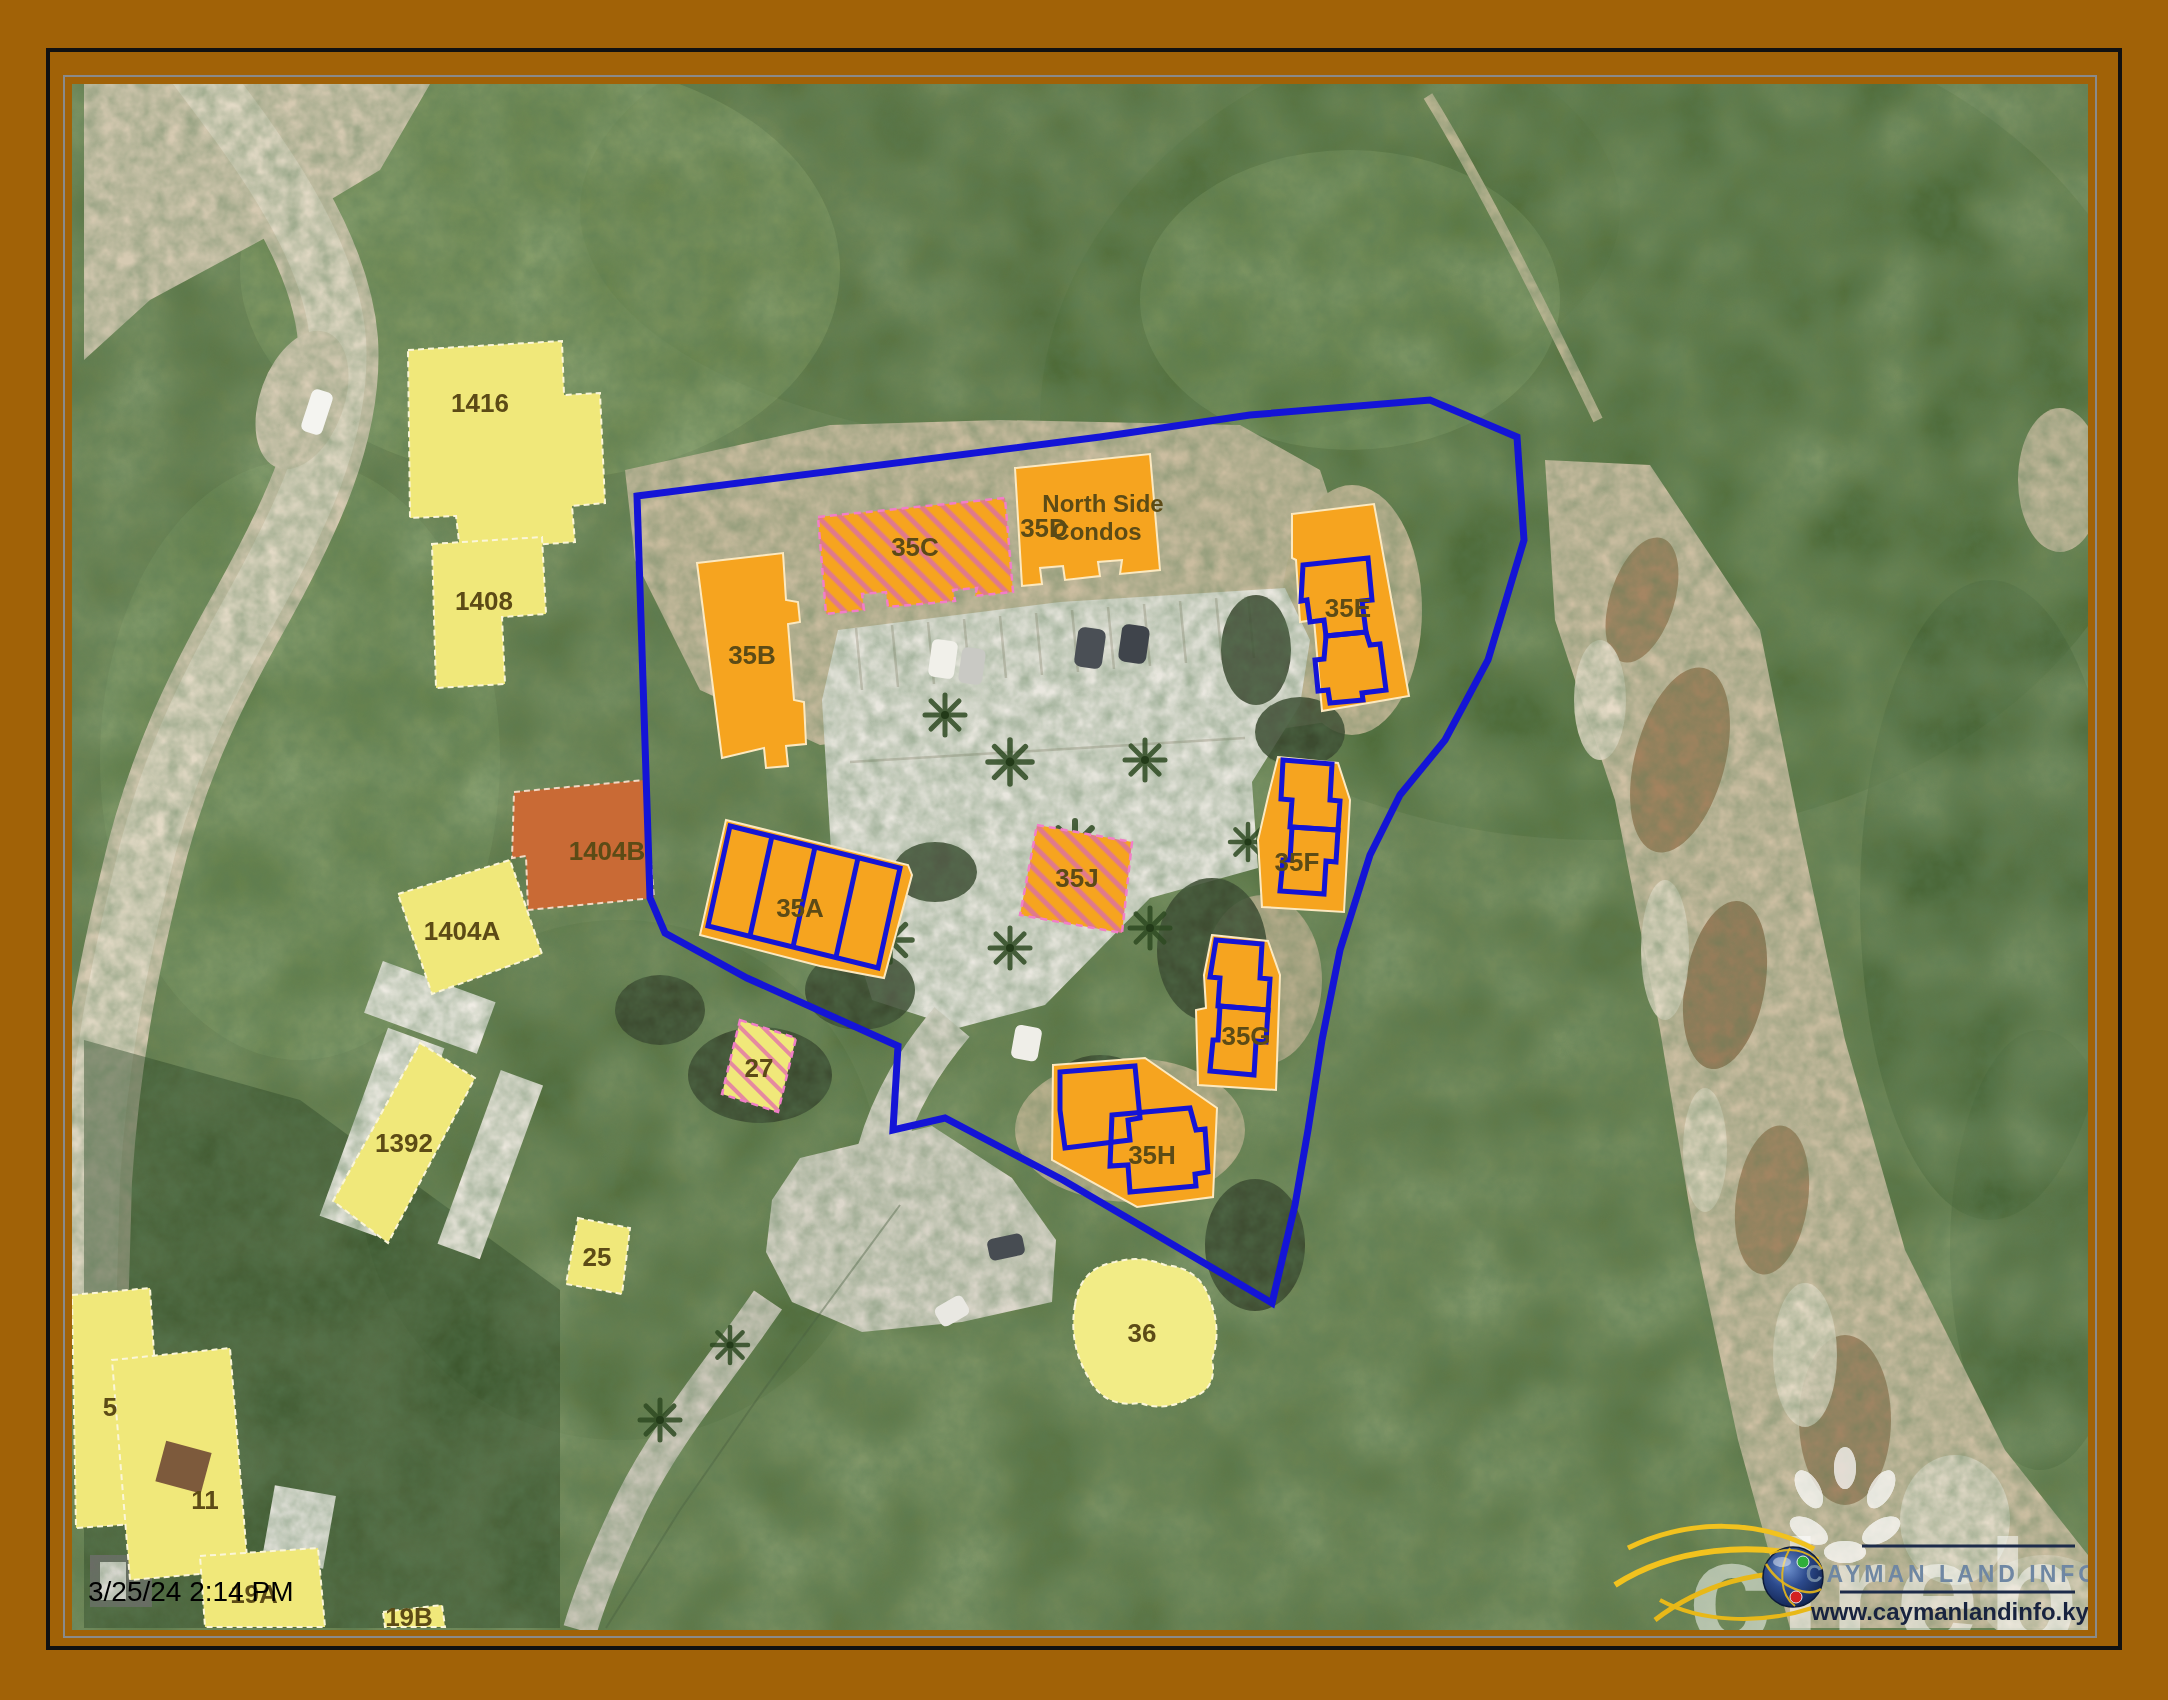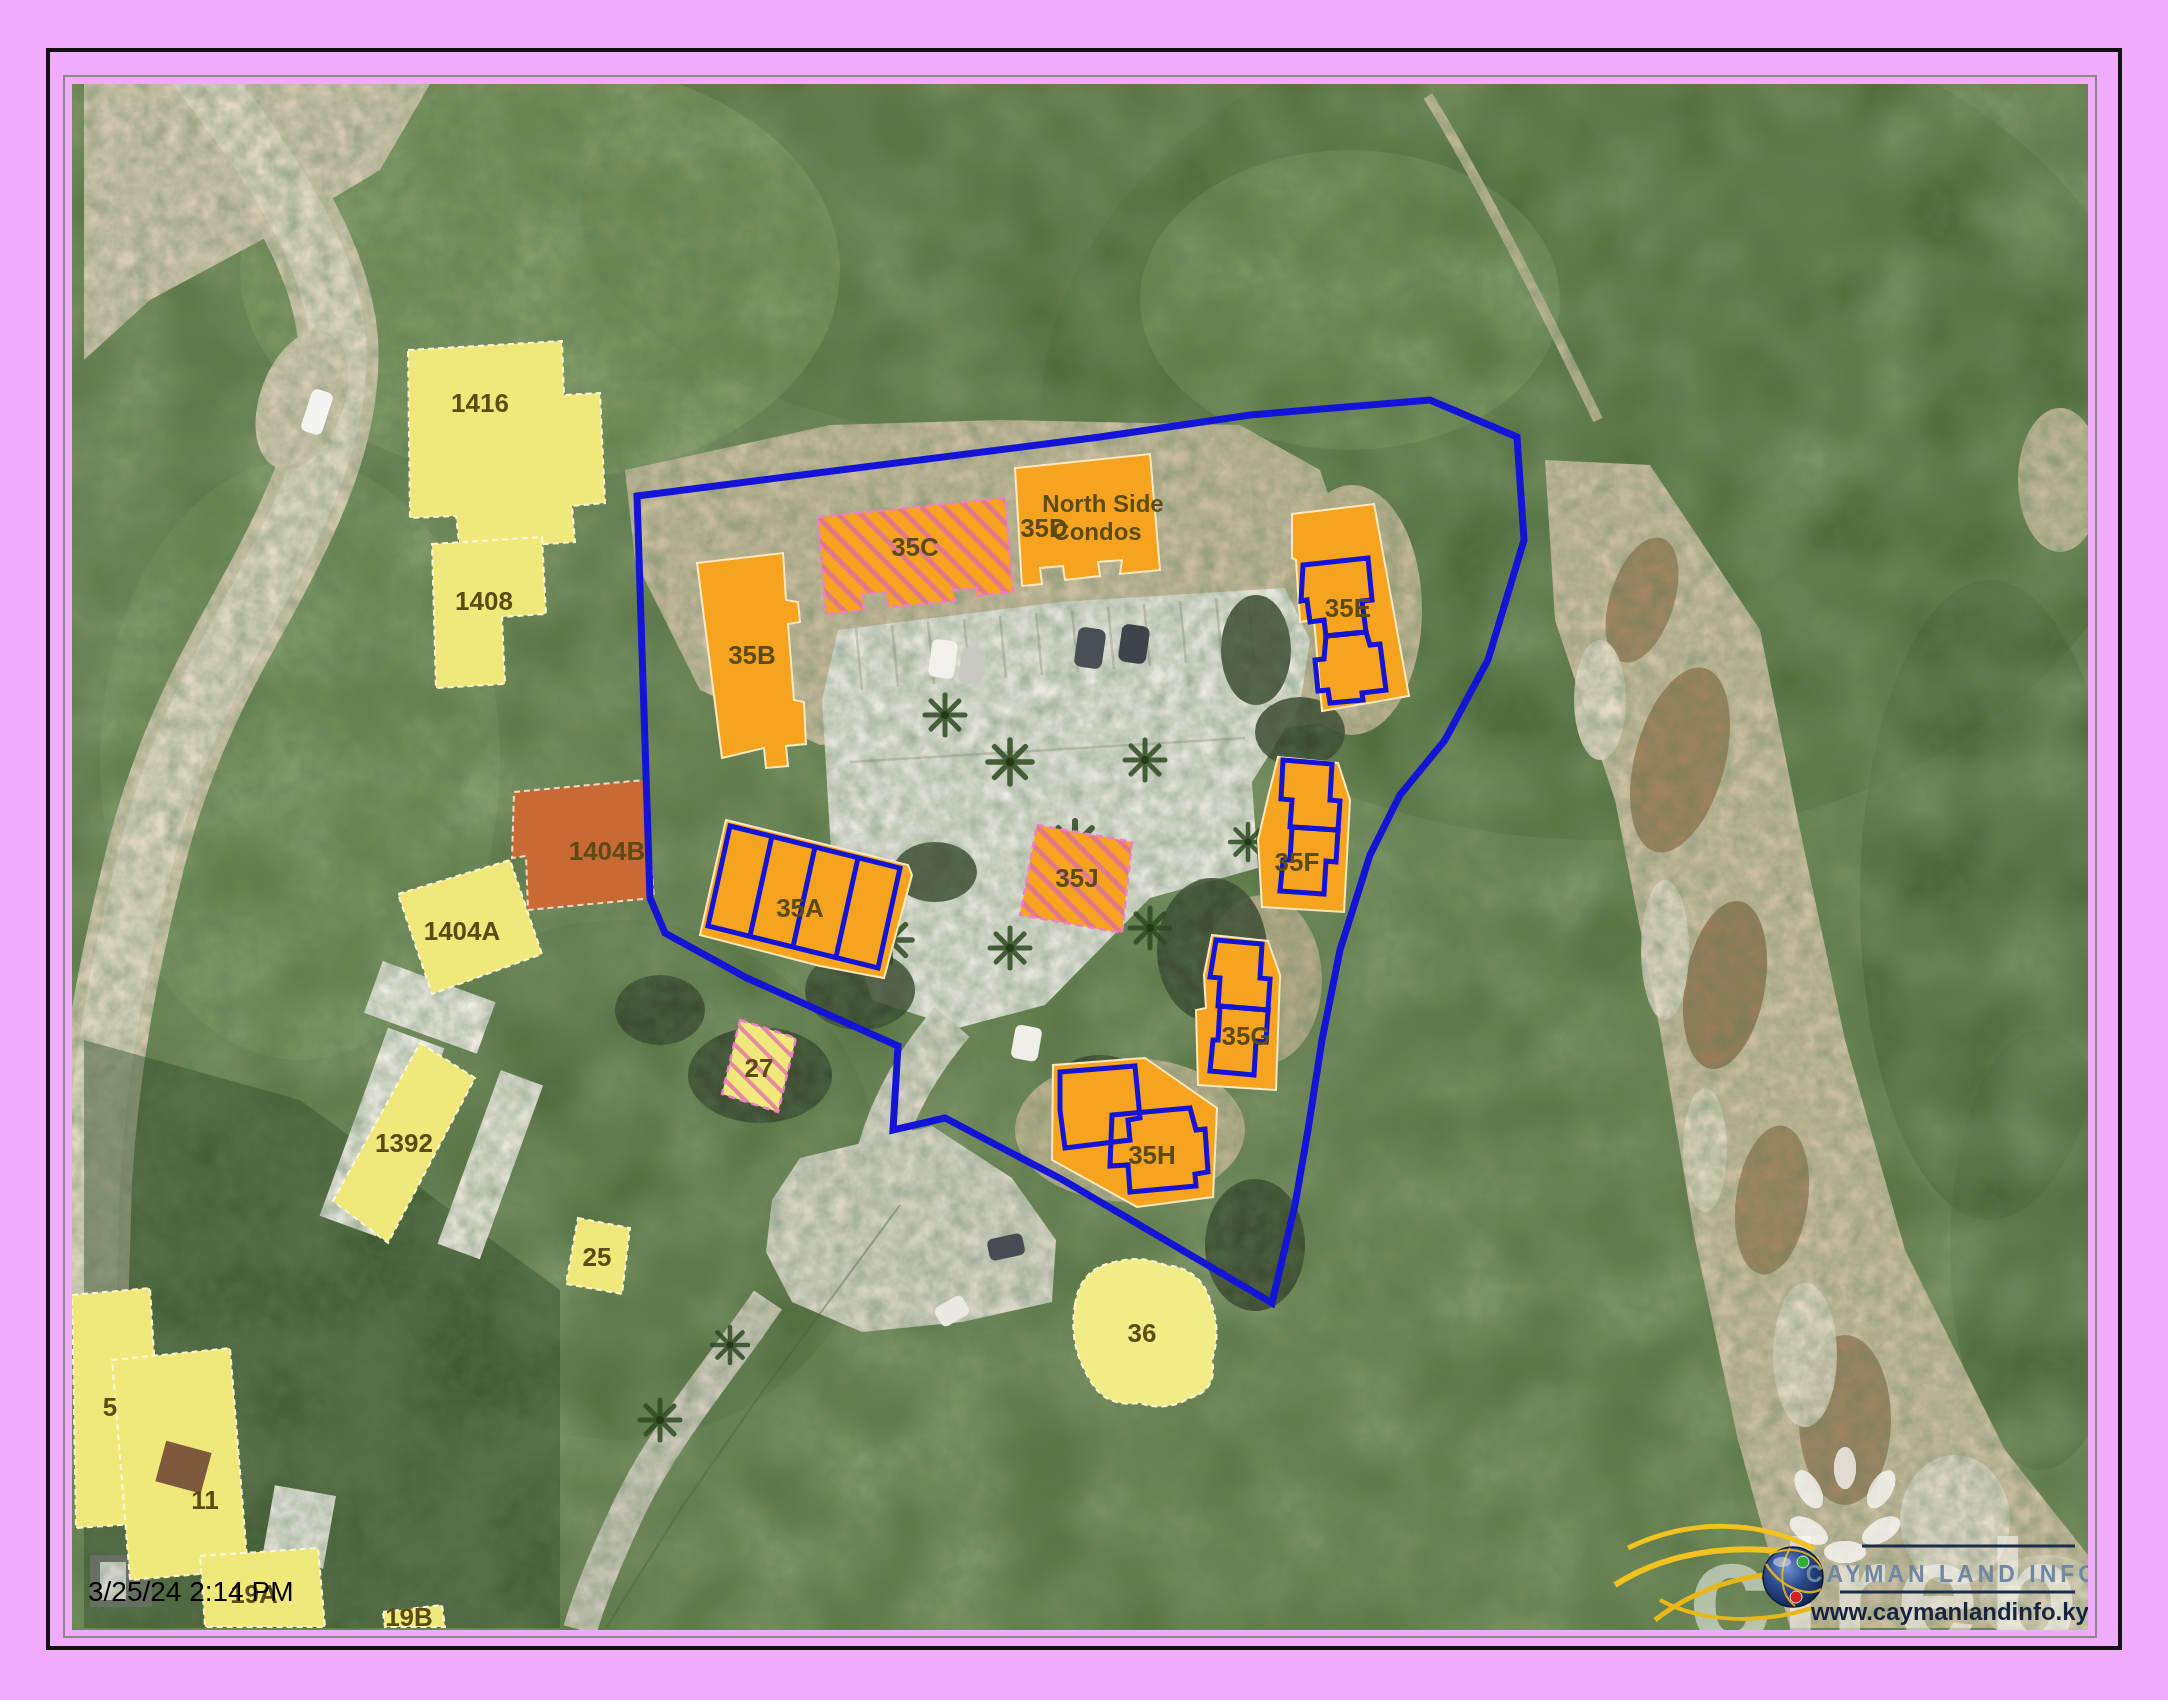--- a/index.html
+++ b/index.html
@@ -1,16 +1,16 @@
 <!DOCTYPE html>
 <html><head>
 <meta charset="utf-8">
 <style>
   html,body{margin:0;padding:0;background:#ffffff;}
-  .page{position:relative;width:2168px;height:1700px;background:#f0abfc;overflow:hidden;
+  .page{position:relative;width:2168px;height:1700px;background:#a16207;overflow:hidden;
         font-family:"Liberation Sans", sans-serif;}
   svg{position:absolute;left:0;top:0;}
   text{font-family:"Liberation Sans", sans-serif;}
   .lbl{font-weight:bold;fill:#5c4b16;font-size:26px;text-anchor:middle;}
   .lbl-sm{font-weight:bold;fill:#5c4b16;font-size:24px;text-anchor:middle;}
   .stamp{font-size:28px;fill:#000000;}
 </style>
 </head>
 <body>
 

